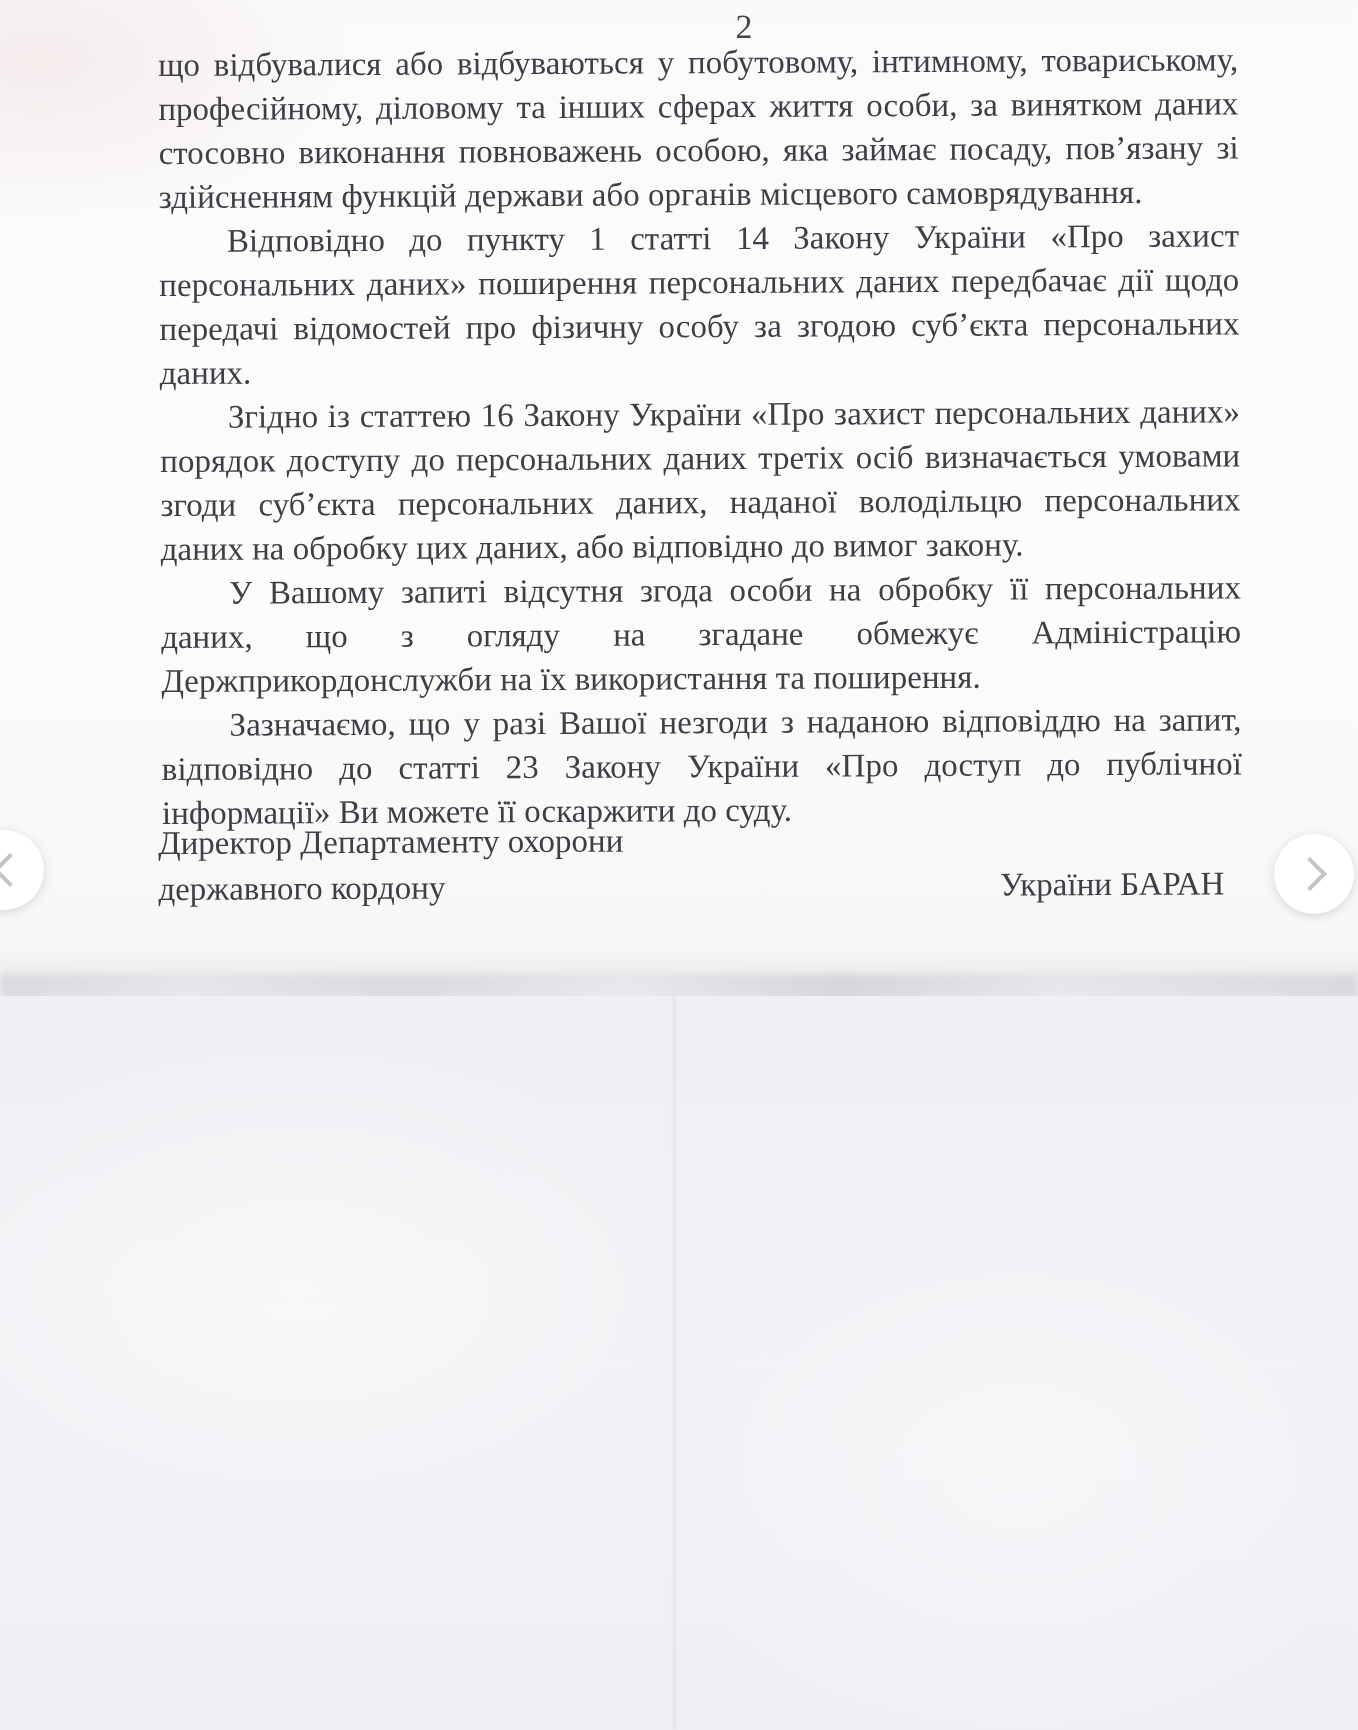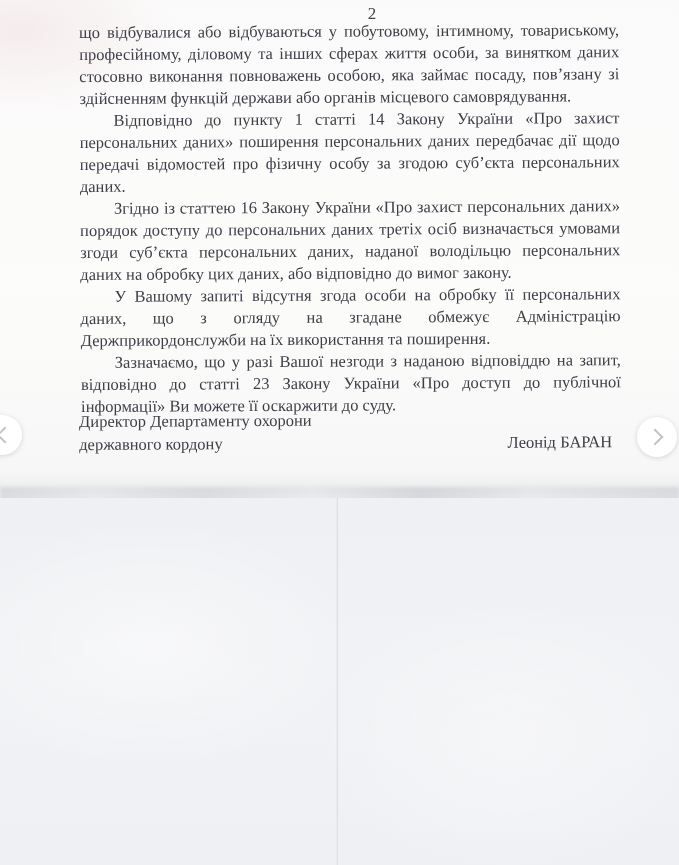--- a/index.html
+++ b/index.html
@@ -146,21 +146,21 @@
     <p>Згідно із статтею 16 Закону України «Про захист персональних даних» порядок доступу до персональних даних третіх осіб визначається умовами згоди суб’єкта персональних даних, наданої володільцю персональних даних на обробку цих даних, або відповідно до вимог закону.</p>
     <p>У Вашому запиті відсутня згода особи на обробку її персональних даних, що з огляду на згадане обмежує Адміністрацію Держприкордонслужби на їх використання та поширення.</p>
     <p>Зазначаємо, що у разі Вашої незгоди з наданою відповіддю на запит, відповідно до статті 23 Закону України «Про доступ до публічної інформації» Ви можете її оскаржити до суду.</p>
   </div>
 
   <div class="signature">
     <div class="sig-title">
       <div>Директор Департаменту охорони</div>
       <div>державного кордону</div>
     </div>
-    <div class="sig-name">Леонід БАРАН</div>
+    <div class="sig-name">України БАРАН</div>
   </div>
 </div>
 
 <div class="scan-edge"></div>
 
 <div class="blank-page">
   <div class="fold-line"></div>
 </div>
 
 <button class="nav-btn prev" aria-label="previous">

